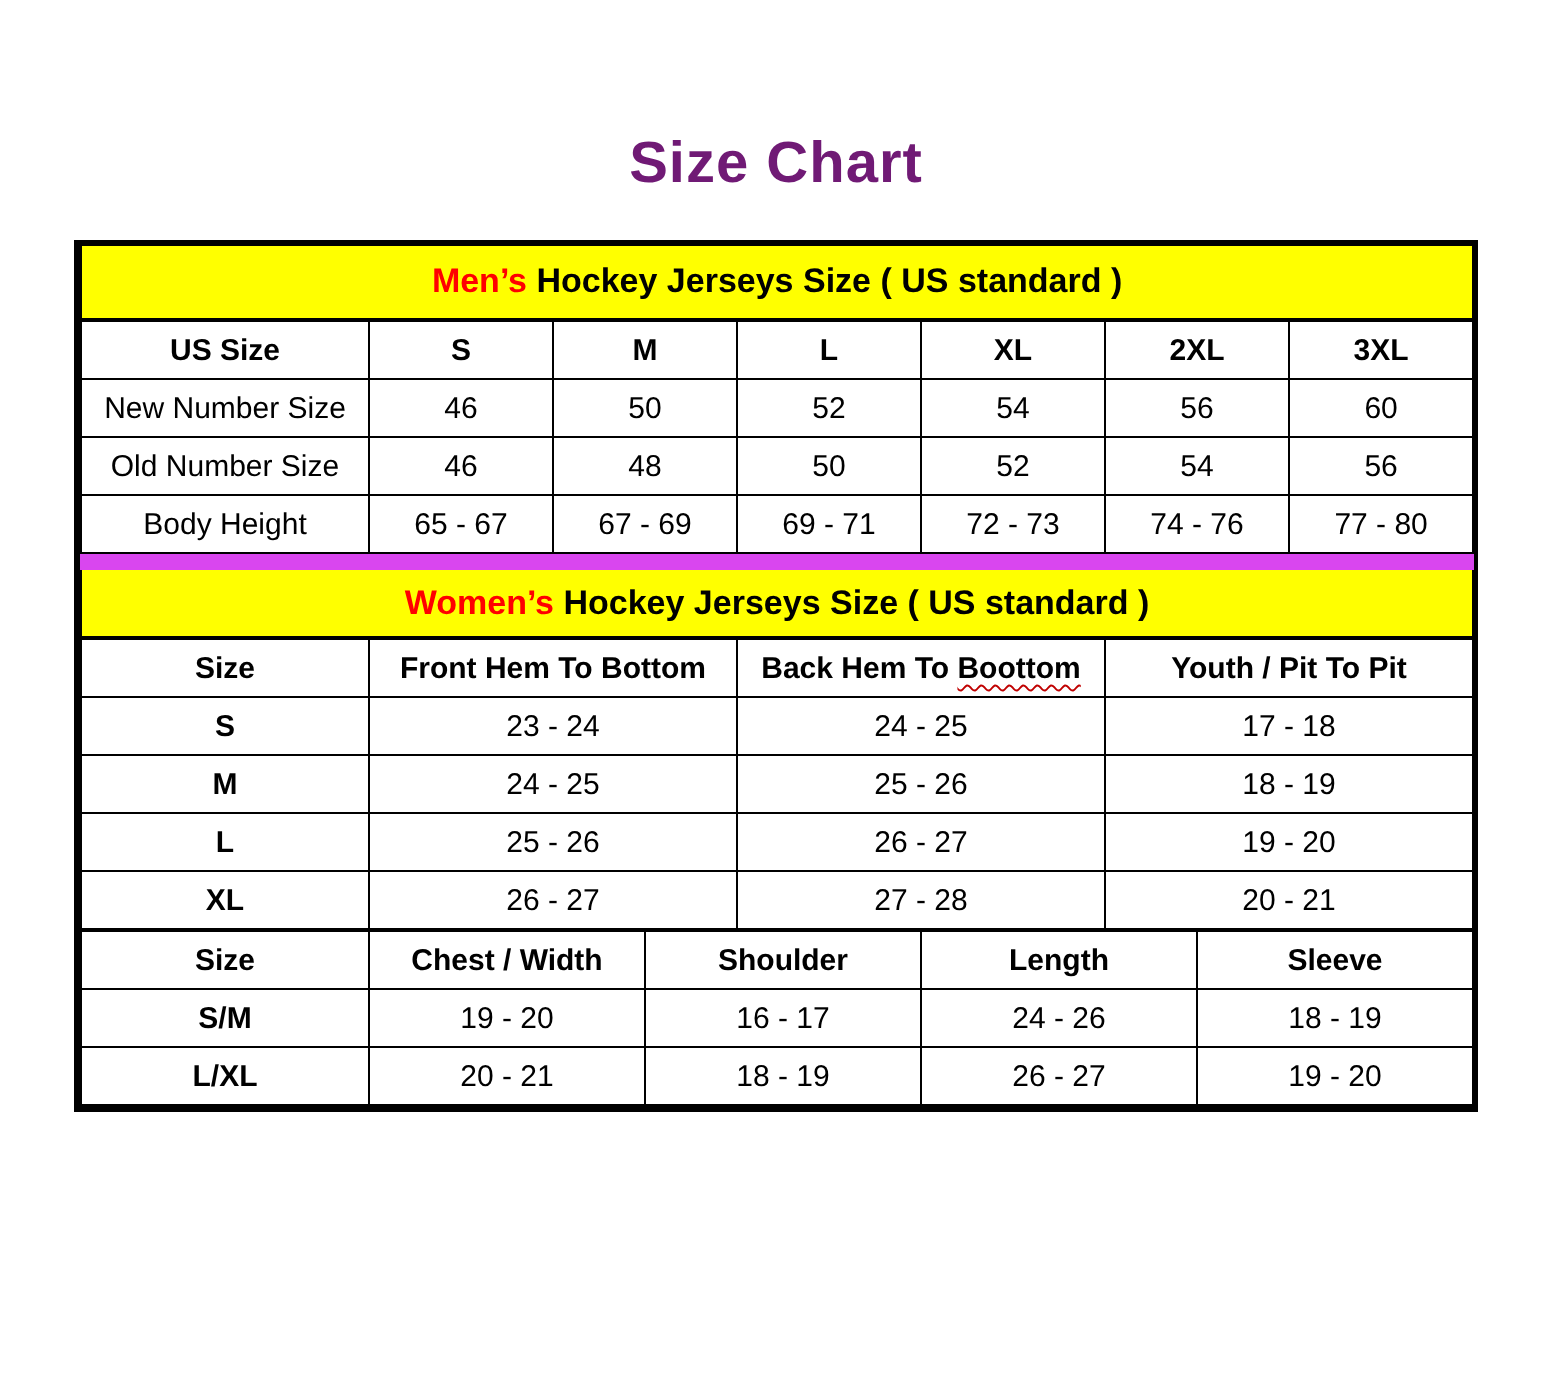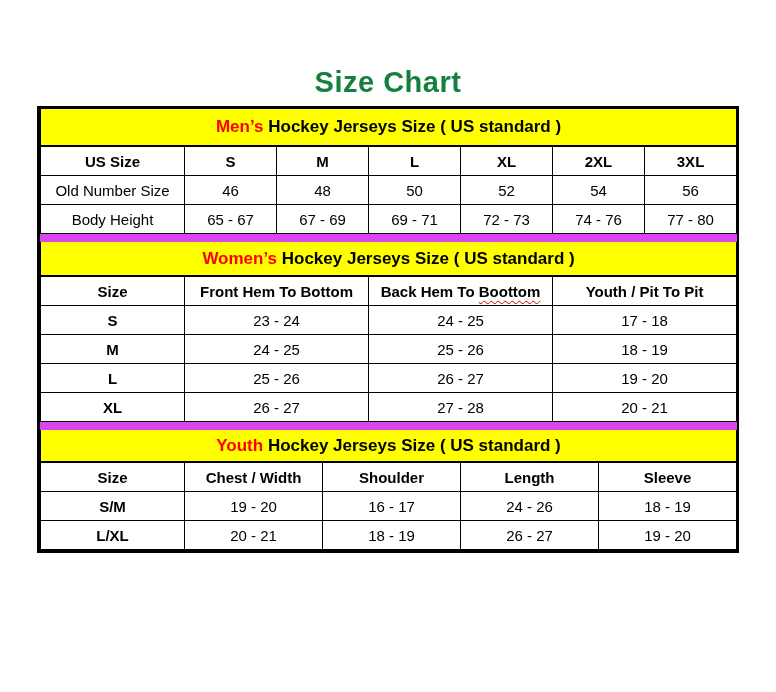--- a/index.html
+++ b/index.html
@@ -10,26 +10,26 @@
     height: 692px;
     font-family: "Liberation Sans", "DejaVu Sans", sans-serif;
     color: #000000;
     overflow: hidden;
   }
   .page-title {
     margin: 66px 0 0 0;
     text-align: center;
     font-size: 29px;
     font-weight: bold;
-    color: #15803d;
+    color: #701a75;
     letter-spacing: 0.5px;
   }
   .chart-wrap {
     width: 696px;
-    margin: 7px auto 0 auto;
+    margin: 21px auto 0 auto;
     border: 3px solid #000000;
   }
   table.tbl {
     width: 100%;
     border-collapse: collapse;
     table-layout: fixed;
   }
   table.tbl td {
     border: 1px solid #000000;
     text-align: center;
@@ -89,20 +89,29 @@
         </td>
       </tr>
       <tr class="head">
         <td>US Size</td>
         <td>S</td>
         <td>M</td>
         <td>L</td>
         <td>XL</td>
         <td>2XL</td>
         <td>3XL</td>
+      </tr>
+      <tr>
+        <td>New Number Size</td>
+        <td>46</td>
+        <td>50</td>
+        <td>52</td>
+        <td>54</td>
+        <td>56</td>
+        <td>60</td>
       </tr>
       <tr>
         <td>Old Number Size</td>
         <td>46</td>
         <td>48</td>
         <td>50</td>
         <td>52</td>
         <td>54</td>
         <td>56</td>
       </tr>
@@ -170,26 +179,20 @@
 
   <table class="tbl">
     <colgroup>
       <col style="width:144px">
         <col style="width:138px">
         <col style="width:138px">
         <col style="width:138px">
         <col style="width:138px">
     </colgroup>
     <tbody>
-      <tr class="band y">
-        <td colspan="5">
-          <span class="hl">Youth</span>
-          <span>Hockey Jerseys Size ( US standard )</span>
-        </td>
-      </tr>
       <tr class="head y-row">
         <td>Size</td>
         <td>Chest / Width</td>
         <td>Shoulder</td>
         <td>Length</td>
         <td>Sleeve</td>
       </tr>
       <tr class="y-row">
         <td class="b">S/M</td>
         <td>19 - 20</td>

